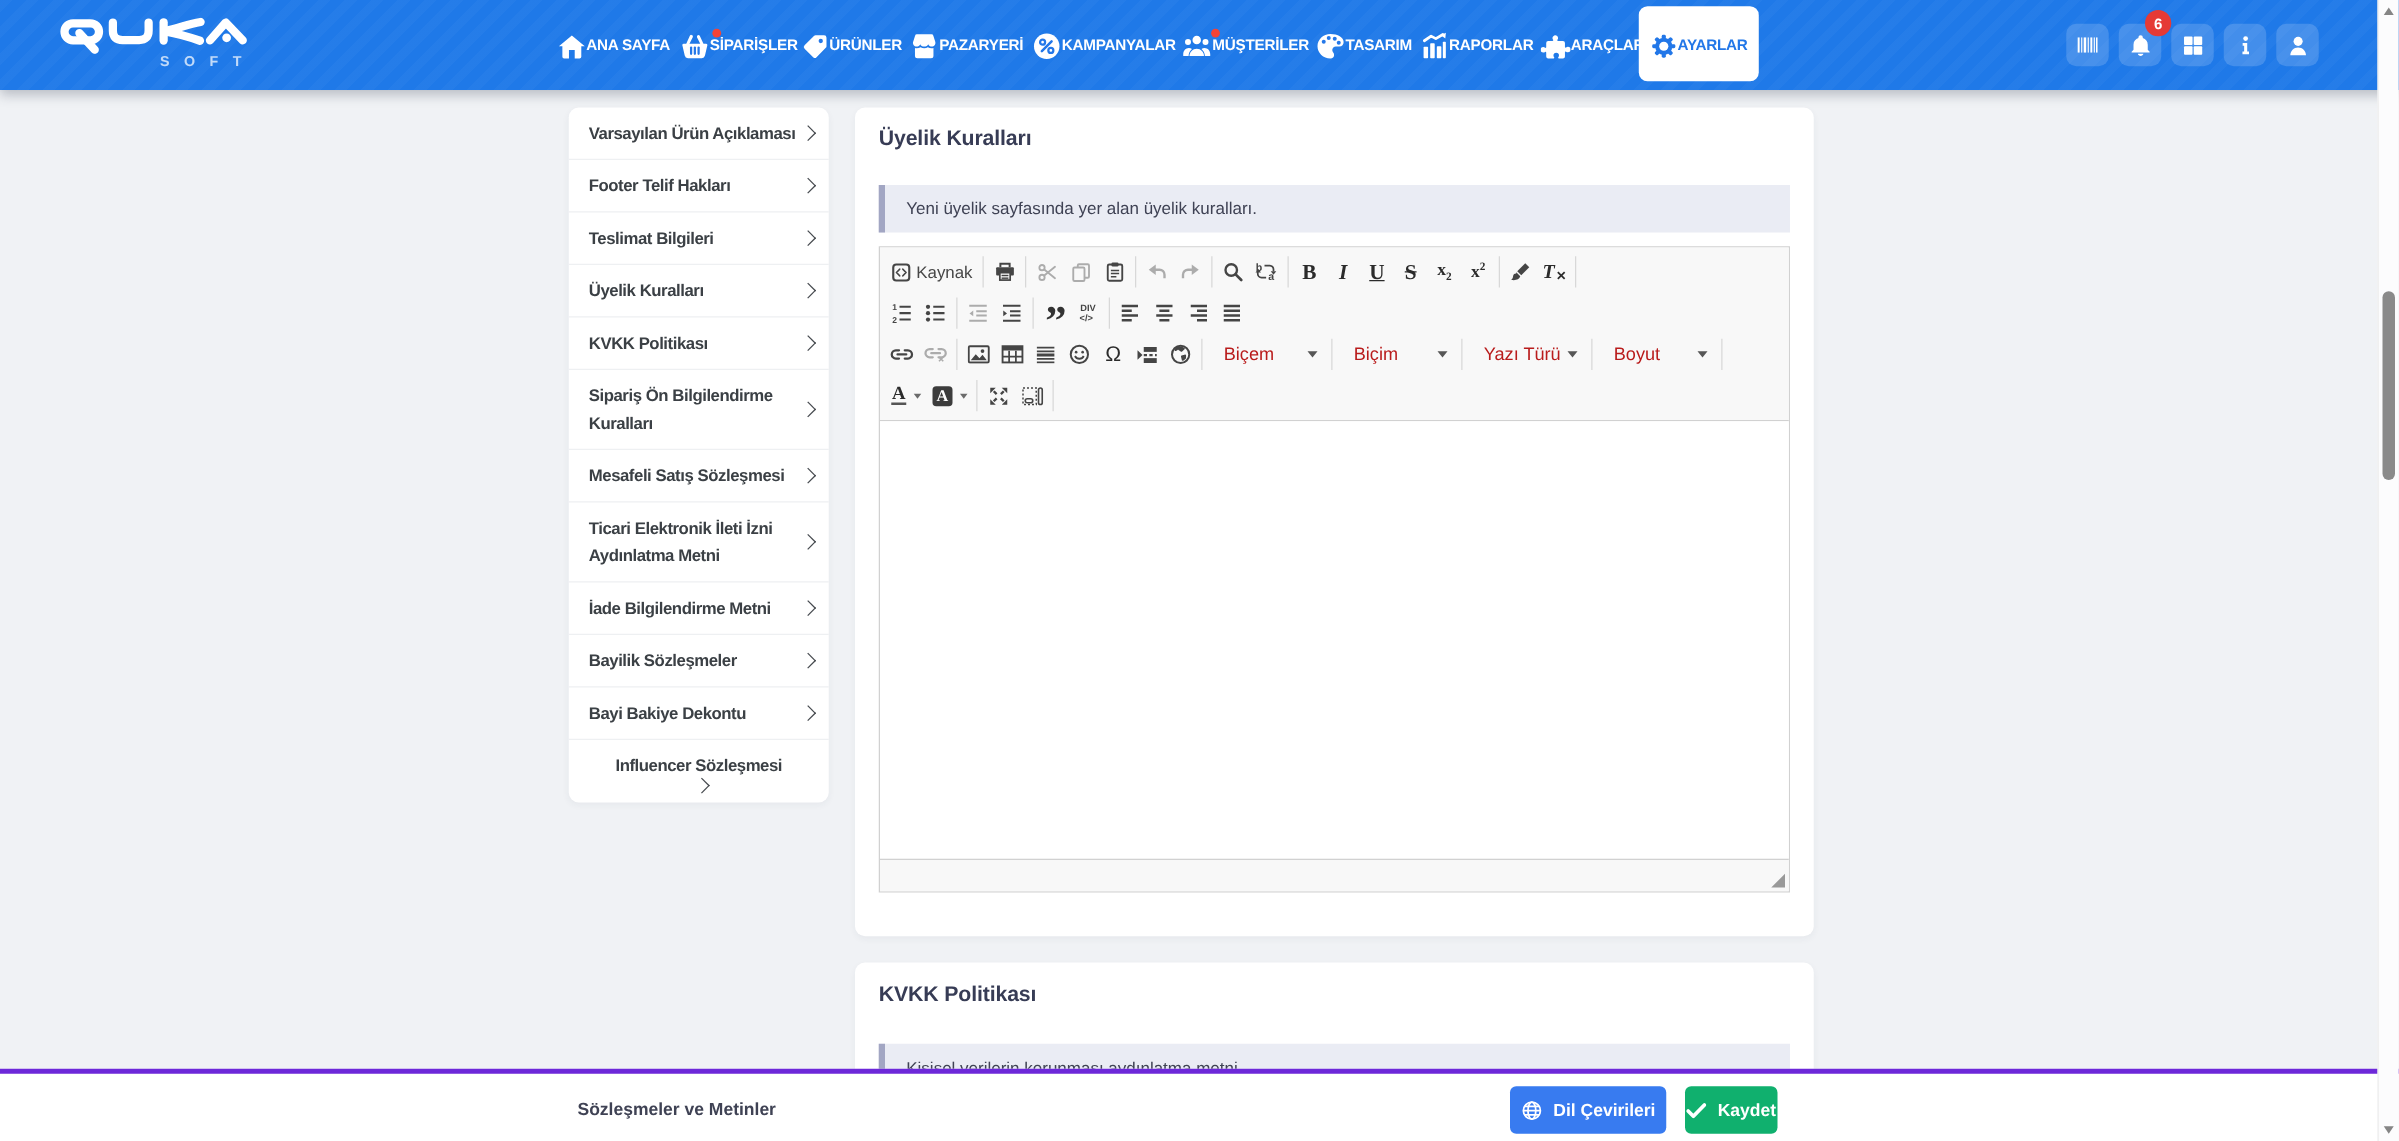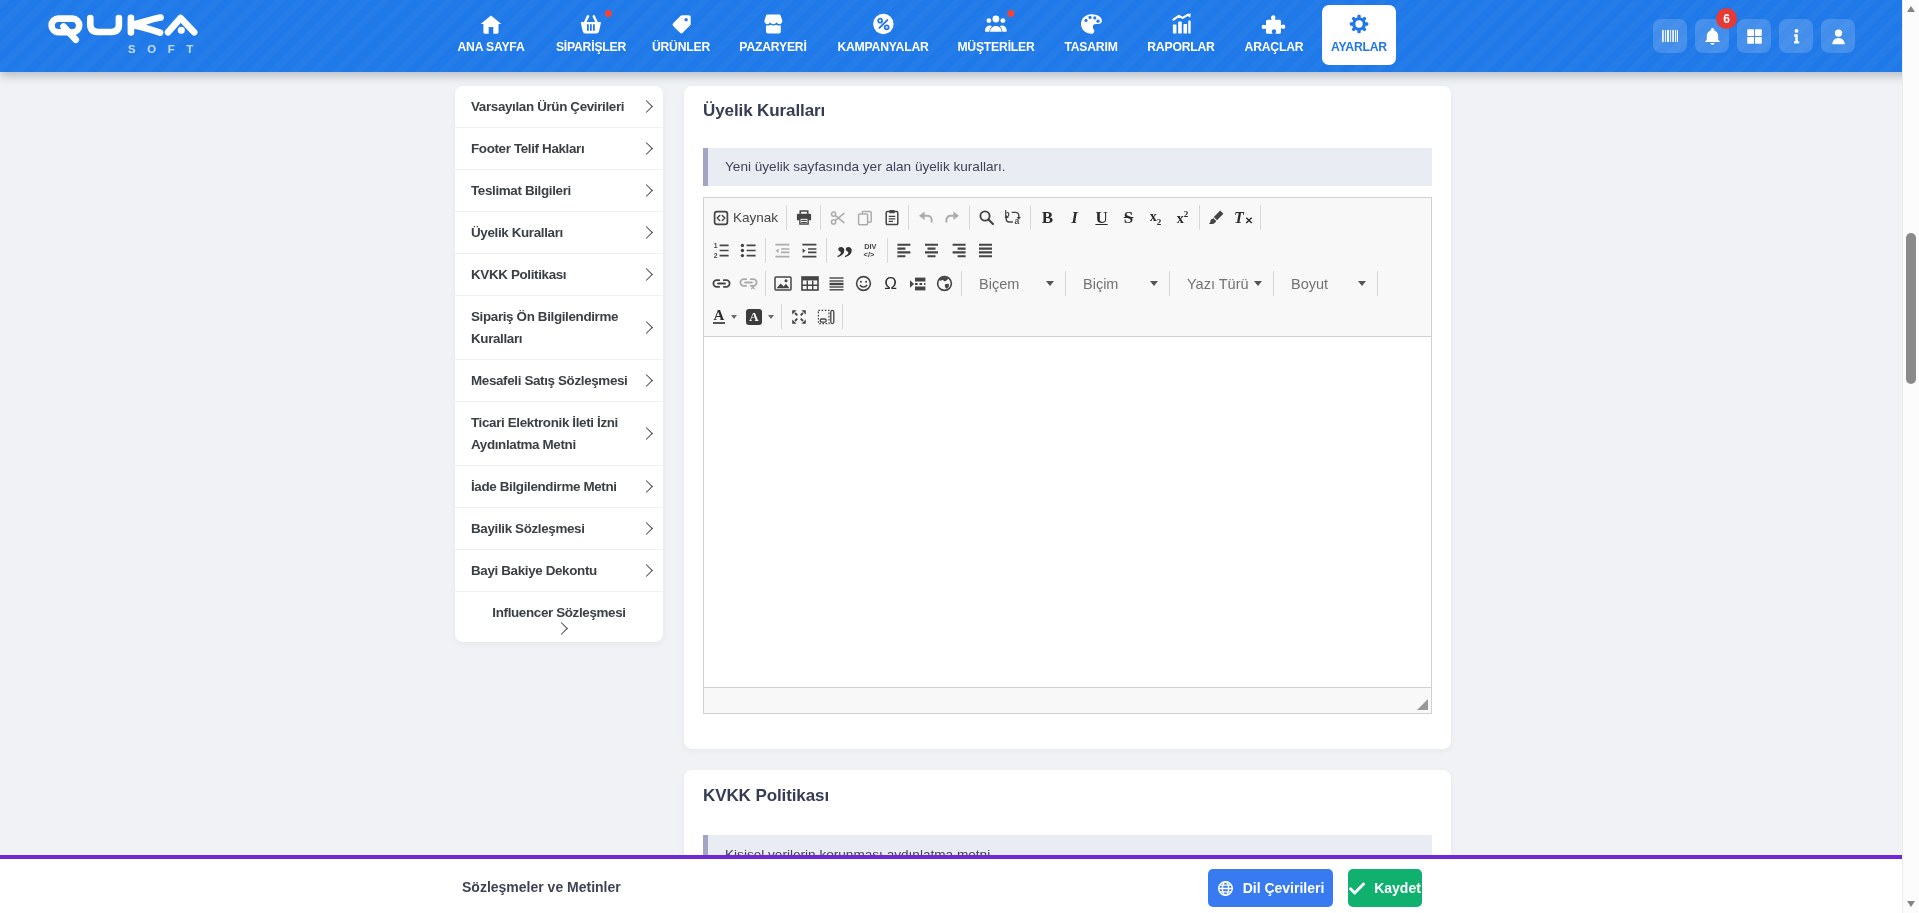--- a/index.html
+++ b/index.html
@@ -12,21 +12,21 @@
   position:absolute; left:0; top:0; width:1919px; height:72px;
   background:#1f79e8;
   background-image:repeating-linear-gradient(135deg, rgba(255,255,255,0.027) 0 7px, rgba(255,255,255,0) 7px 15px);
   box-shadow:0 4px 9px rgba(55,65,85,0.30);
   z-index:5;
 }
 .logo { position:absolute; left:48px; top:14px; }
 .menu { position:absolute; top:0; height:72px; }
 .mitem {
   position:absolute; top:5px; height:60px; padding:0 9px;
-  display:flex; flex-direction:column; align-items:center; justify-content:flex-start;
+  display:flex; flex-direction:row; align-items:center; justify-content:flex-start;
   color:#fff; transform:translateX(-50%);
 }
 .mitem .mico { height:30px; display:flex; align-items:center; justify-content:center; margin-top:4px; position:relative;}
 .mitem .mlabel { font-size:12.2px; font-weight:bold; margin-top:1px; letter-spacing:-0.2px; white-space:nowrap; }
 .mitem.active { background:#fff; border-radius:7px; color:#2277e8; }
 .reddot { position:absolute; top:1px; right:-9px; width:7px; height:7px; border-radius:50%; background:#f44336; }
 .navbtns { position:absolute; top:19px; right:64px; display:flex; gap:8px; }
 .nbtn { width:34px; height:34px; border-radius:8px; background:rgba(255,255,255,0.16); display:flex; align-items:center; justify-content:center; position:relative; }
 .badge6 { position:absolute; top:-11px; right:-8px; min-width:21px; height:21px; border-radius:50%; background:#e53a35; color:#fff; font-size:12px; font-weight:bold; display:flex; align-items:center; justify-content:center; }
 
@@ -44,21 +44,21 @@
 .infobox { position:absolute; left:19px; width:729px; height:38px; background:#eaecf4; border-left:5px solid #a2a6c3; display:flex; align-items:center; }
 .infobox div { padding-left:17px; font-size:13.6px; color:#3f4254; }
 
 
 .editor { position:absolute; left:19px; top:111px; width:729px; height:517px; border:1px solid #d1d1d1; background:#fff; }
 .toolbar { background:#f8f8f8; border-bottom:1px solid #d1d1d1; padding:3px 2px 3px 4px; }
 .trow { display:flex; align-items:center; height:33px; }
 .ti { min-width:27px; height:28px; display:flex; align-items:center; justify-content:center; color:#333; }
 .dis { opacity:0.35; }
 .sep { width:1px; height:25px; background:#d8d8d8; margin:0 3px; flex:none;}
-.combo { display:flex; align-items:center; justify-content:space-between; width:97px; height:28px; padding:0 8px 0 14px; color:#737373; font-size:14.5px; }
+.combo { display:flex; align-items:center; justify-content:space-between; width:97px; height:28px; padding:0 8px 0 14px; color:#b91c1c; font-size:14.5px; }
 .caret { width:0; height:0; border-left:4px solid transparent; border-right:4px solid transparent; border-top:5px solid #565656; margin-left:0; flex:none; }
 .content { height:350px; background:#fff; }
 .statusbar { height:26px; background:#f8f8f8; border-top:1px solid #d1d1d1; position:relative; }
 .resz { position:absolute; right:3px; bottom:3px; width:0px; height:0px; border-left:11px solid transparent; border-bottom:11px solid #999; }
 
 
 .footer { position:absolute; left:0; top:855px; width:1919px; height:58px; background:#fff; border-top:4px solid #6d28d9; z-index:6; }
 .ftitle { position:absolute; left:462px; top:20px; font-size:14px; font-weight:bold; color:#3f4254; }
 .fbtn { position:absolute; top:10px; height:38px; border-radius:5px; color:#fff; font-size:14px; font-weight:bold; display:flex; align-items:center; justify-content:center; gap:9px; }
 .btnblue { left:1208px; width:125px; background:#387bf0; }
@@ -255,21 +255,21 @@
         <svg width="19" height="19" viewBox="0 0 24 24">
           <circle cx="12" cy="7.7" r="4.6" fill="#fff"></circle>
           <path fill="#fff" d="M4.1 21.7 c0-4.4 3.5-7.9 7.9-7.9 s7.9 3.5 7.9 7.9 Z"></path>
         </svg>
       </div>
   </div>
 </div>
 
 <div class="card side">
   <div class="sitem">
-      <span>Varsayılan Ürün Çevirileri</span>
+      <span>Varsayılan Ürün Açıklaması</span>
       <i class="chev"></i>
     </div>
   <div class="sitem">
       <span>Footer Telif Hakları</span>
       <i class="chev"></i>
     </div>
   <div class="sitem">
       <span>Teslimat Bilgileri</span>
       <i class="chev"></i>
     </div>
@@ -291,21 +291,21 @@
     </div>
   <div class="sitem">
       <span>Ticari Elektronik İleti İzni Aydınlatma Metni</span>
       <i class="chev"></i>
     </div>
   <div class="sitem">
       <span>İade Bilgilendirme Metni</span>
       <i class="chev"></i>
     </div>
   <div class="sitem">
-      <span>Bayilik Sözleşmesi</span>
+      <span>Bayilik Sözleşmeler</span>
       <i class="chev"></i>
     </div>
   <div class="sitem">
       <span>Bayi Bakiye Dekontu</span>
       <i class="chev"></i>
     </div>
   <div class="sitem">
       <span>Influencer Sözleşmesi</span>
       <i class="chev"></i>
     </div>

